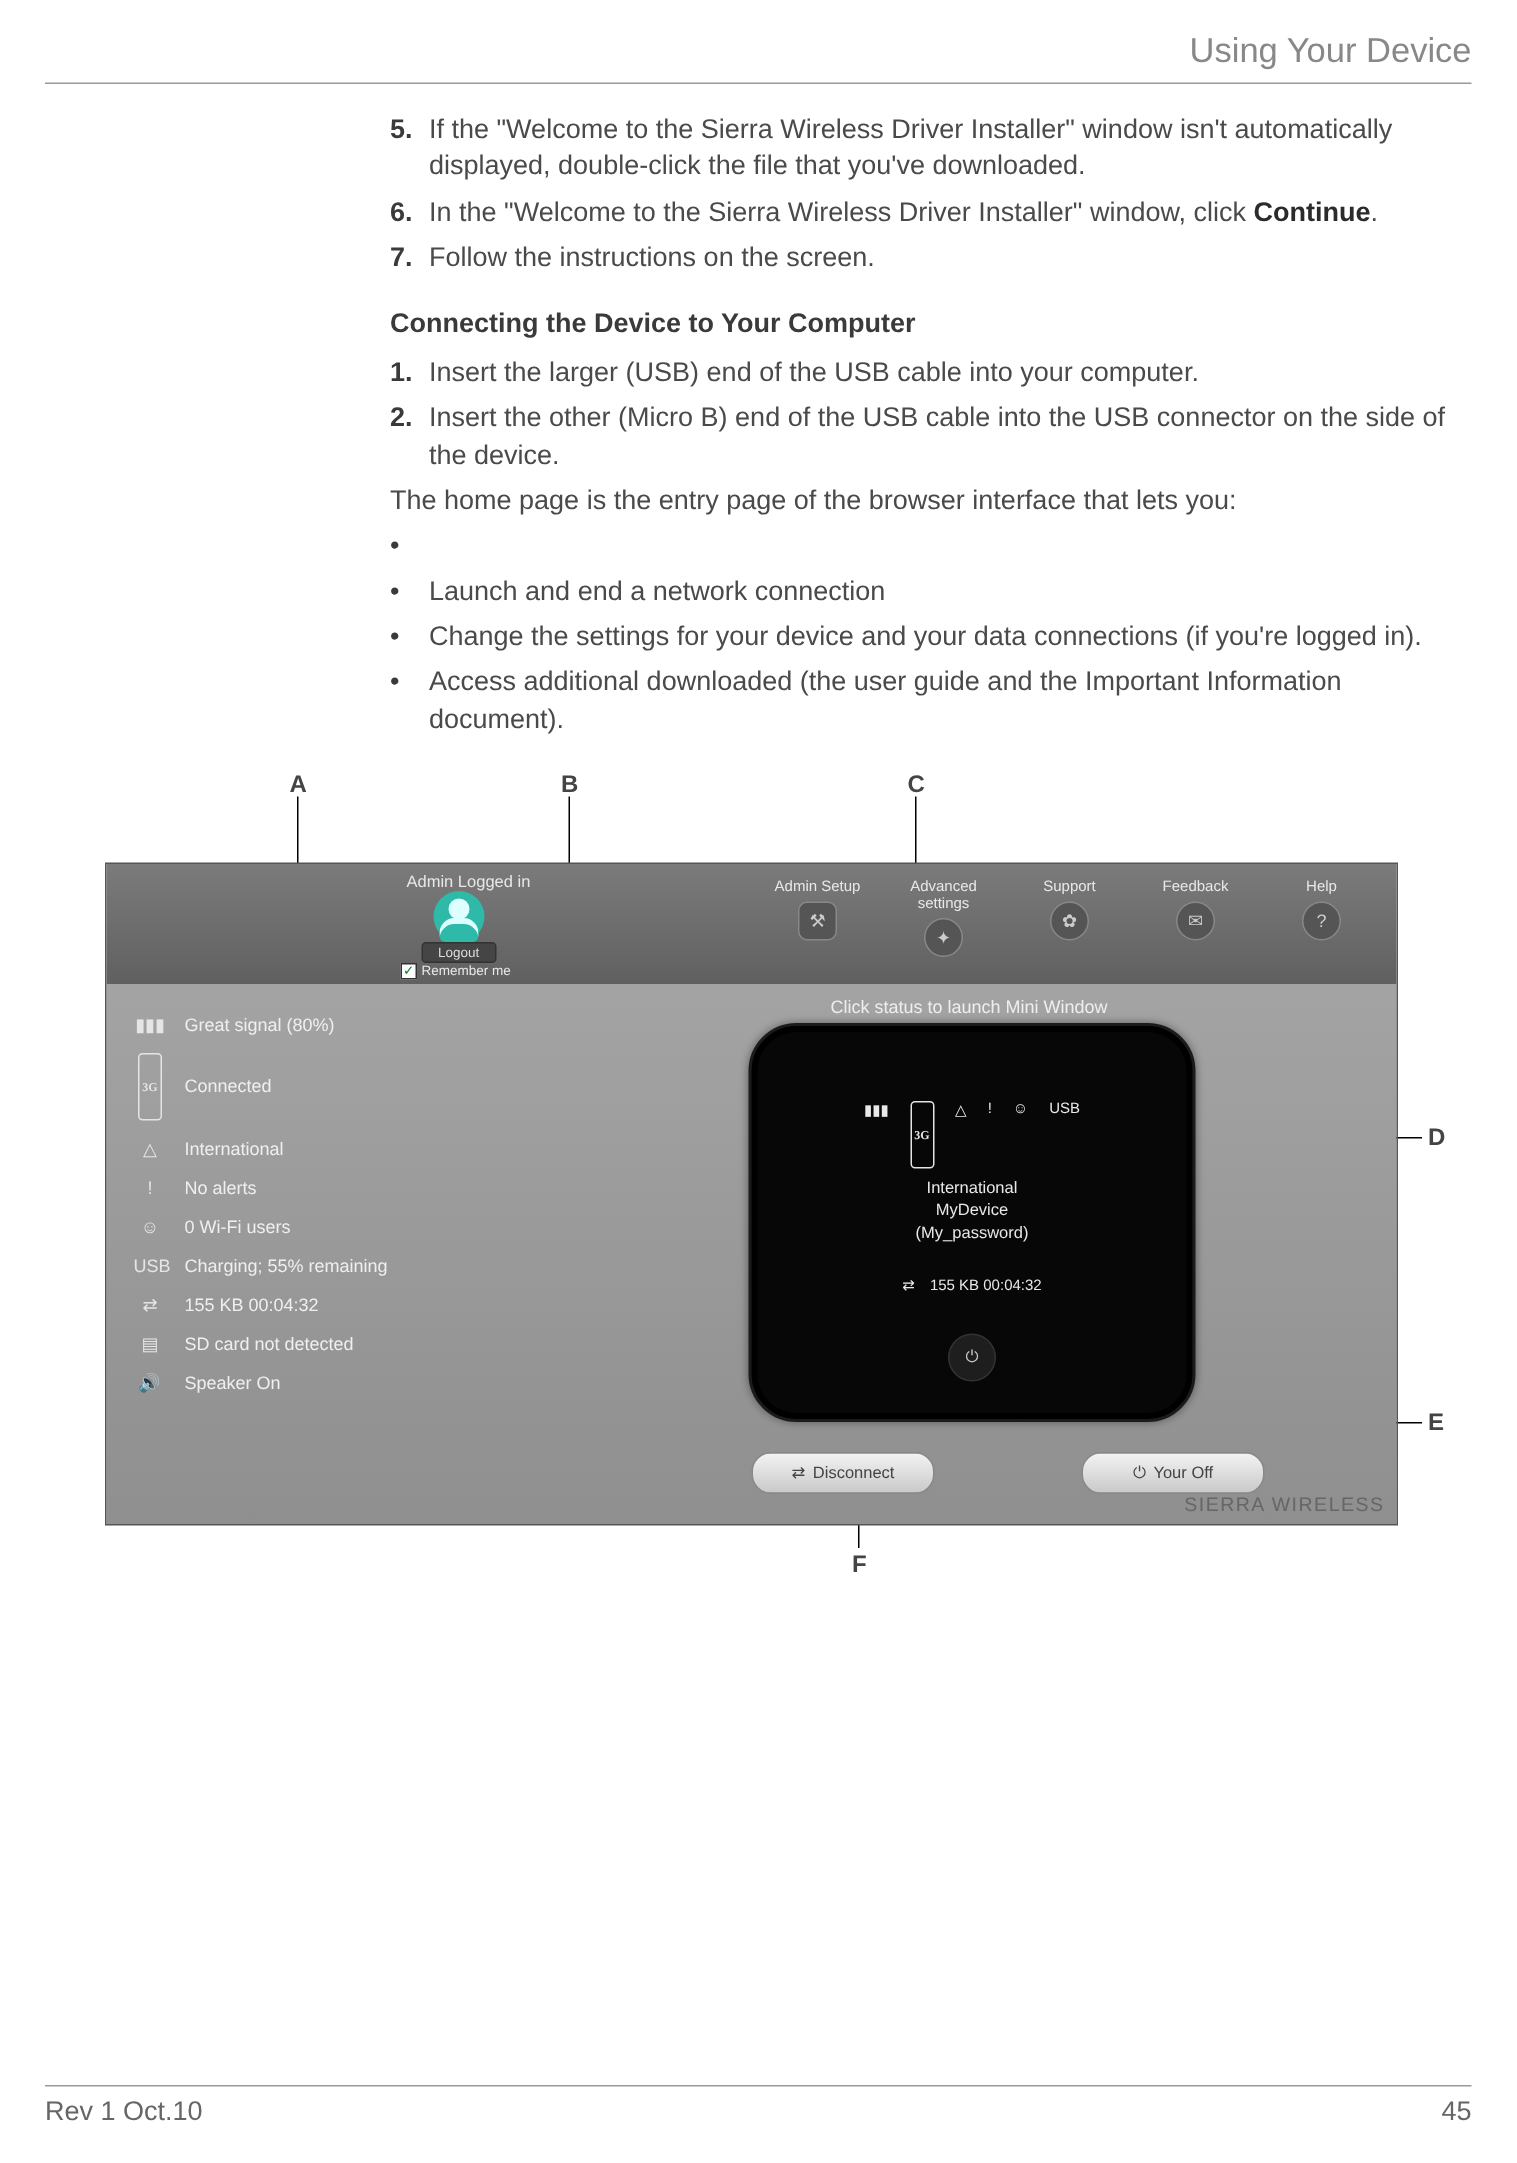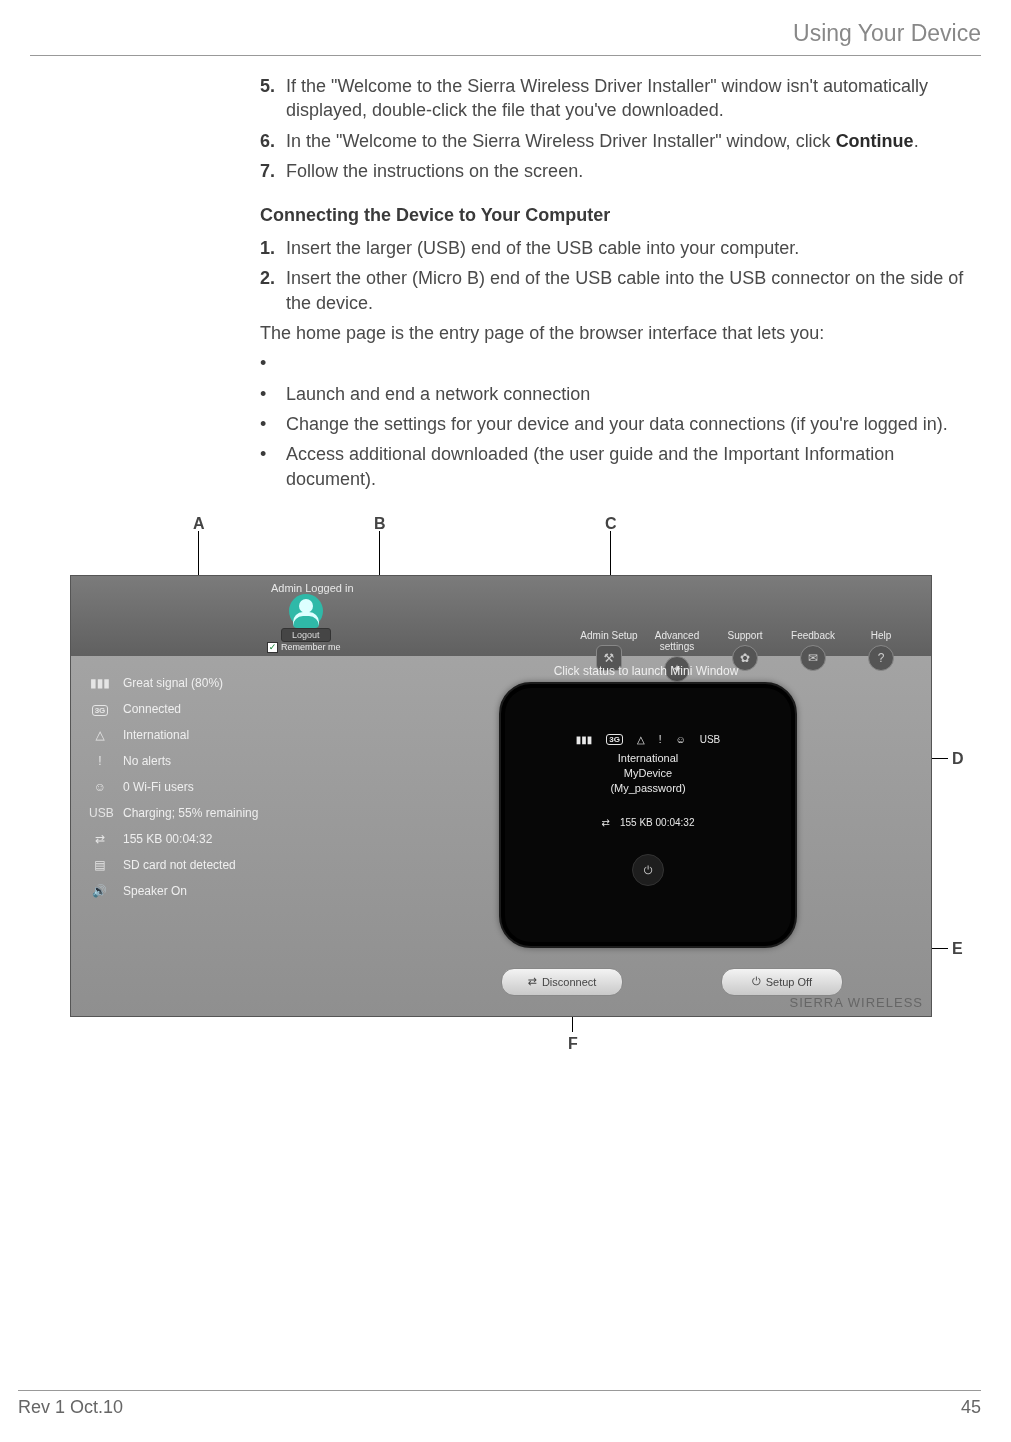--- a/index.html
+++ b/index.html
@@ -165,22 +165,21 @@
   .remember-box{
     width:9px;height:9px;background:#fff;border:1px solid #333;
     display:flex;align-items:center;justify-content:center;
     color:#0a7d2c;font-size:9px;line-height:1;
   }
   .nav {
     position: absolute;
     right: 20px;
     top: 10px;
     display: flex;
-    gap: 8px;
-    margin-top: 44px;
+    gap: 24px;
   }
   .nav-item {
     text-align: center;
     font-size: 10px;
     color: #e8e8e8;
     width:60px;
   }
   .nav-icon {
     width: 24px;
     height: 24px;
@@ -210,22 +209,23 @@
     gap: 12px;
     padding: 6px 0;
   }
   .st-icon {
     width: 22px;
     text-align:center;
     font-size:12px;
     color:#e5e5e5;
   }
   .badge3g{
-    font-size:8px;font-weight:bold;border:1px solid #e5e5e5;border-radius:3px;padding:0 2px;
+    font-size:8px;font-weight:bold;border:1px solid #e5e5e5;border-radius:3px;padding:17px 2px;
     display:inline-block;
+    font-family:Liberation Serif, serif;
   }
   .mini-caption {
     position: absolute;
     left: 430px;
     top: 8px;
     color: #eee;
     font-size: 12px;
     width:290px;text-align:center;
   }
   .mini-window {
@@ -276,21 +276,21 @@
   .sierra-logo {
     position:absolute;
     right:8px;
     bottom:6px;
     font-size:13px;
     color:#666;
     letter-spacing:1px;
   }
   .footer {
     position: absolute;
-    left: 18px;
+    left: 30px;
     right: 30px;
     bottom: 24px;
     margin-top: 36px;
   }
   .footer .hr { margin-bottom: 6px; }
   .footer-row {
     display: flex;
     justify-content: space-between;
     font-size: 18px;
     color: #666;
@@ -463,21 +463,21 @@
           </div>
           <div class="mini-power">⏻</div>
         </div>
 
         <div class="bottom-btn btn-disconnect">
           <span>⇄</span>
           <span>Disconnect</span>
         </div>
         <div class="bottom-btn btn-poweroff">
           <span>⏻</span>
-          <span>Setup Off</span>
+          <span>Your Off</span>
         </div>
 
         <div class="sierra-logo">SIERRA WIRELESS</div>
       </div>
     </div>
   </div>
 
   <div class="footer">
     <hr class="hr">
     <div class="footer-row">

